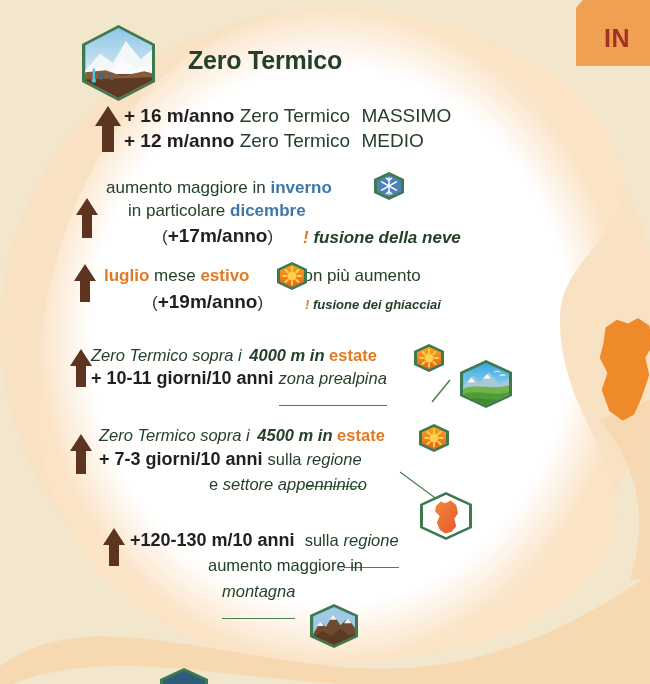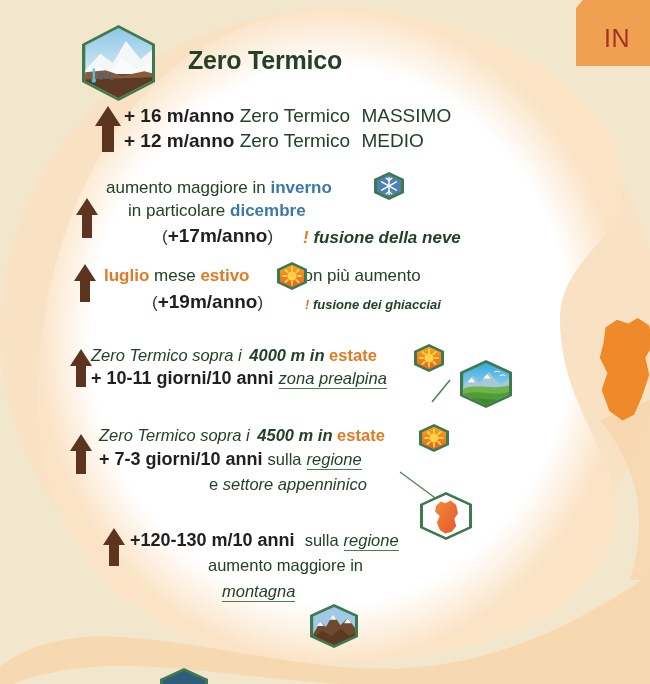--- a/index.html
+++ b/index.html
@@ -15,21 +15,21 @@
 
   
   .banner{
     position:absolute;top:-6px;left:576px;width:120px;height:72px;
     background:#f0a051;
     clip-path:polygon(12px 0, 120px 0, 120px 72px, 0 72px, 0 14px);
     z-index:4;
   }
   .banner-text{
     position:absolute;top:24px;left:604px;z-index:5;
-    font-weight:normal;font-size:25px;letter-spacing:.5px;color:#a33224;
+    font-weight:bold;font-size:25px;letter-spacing:.5px;color:#a33224;
     font-family:"Liberation Sans", sans-serif;
   }
 
   
   .content{position:absolute;inset:0;z-index:3;}
 
   .title{
     position:absolute;left:188px;top:46px;
     font-size:25px;font-weight:bold;color:#24402a;
     letter-spacing:-.2px;
@@ -49,21 +49,21 @@
   .line{white-space:nowrap;}
 
   .b{font-weight:bold;}
   .i{font-style:italic;}
   .bi{font-weight:bold;font-style:italic;}
   .blue{color:#3d77a8;}
   .orange{color:#e07a23;}
   .dark{color:#24402a;}
   .black{color:#231f20;}
 
-  .u-green{border-bottom:1.5px solid #4a7f52;padding-bottom:1px;}
+  .u-green{border-bottom:1.5px solid #4a7f52;padding-bottom:18px;}
 
   
   .arrow{position:absolute;}
 
   
   .excl{color:#e07a23;font-weight:bold;font-style:italic;}
 
   .note{font-style:italic;font-weight:bold;color:#24402a;}
 
   .connector{position:absolute;}

